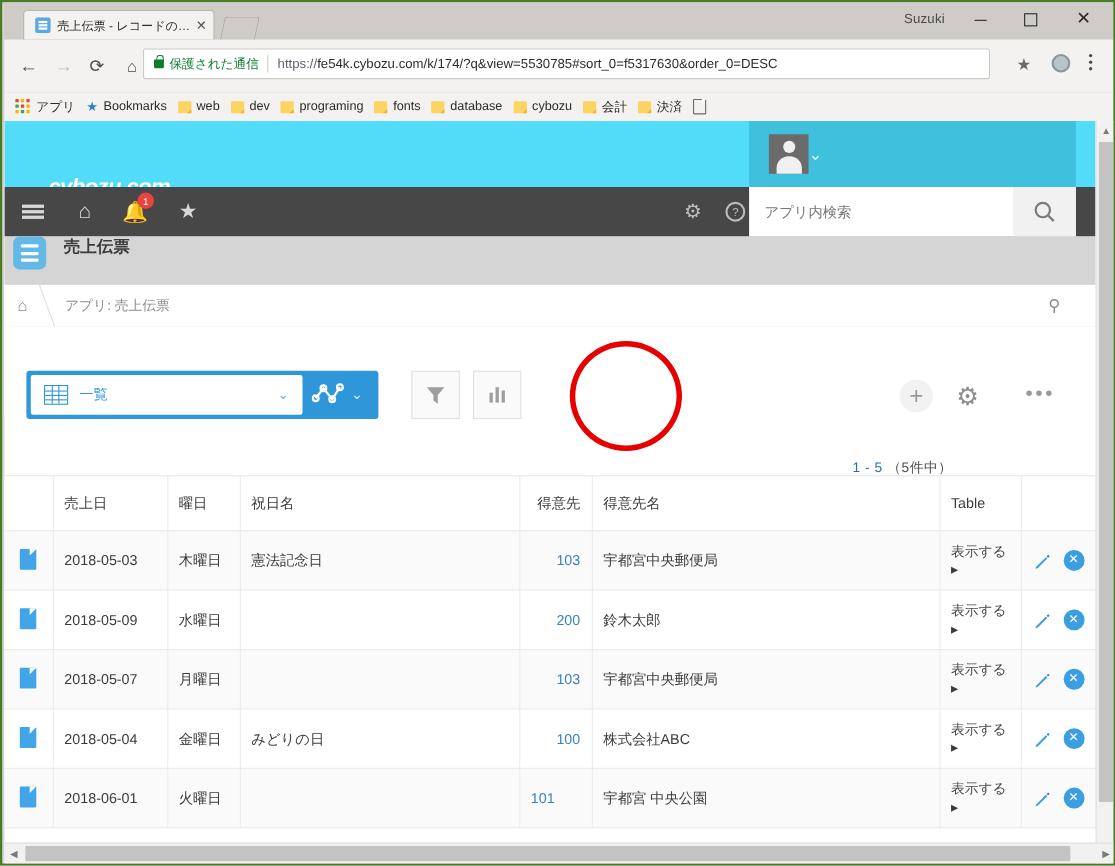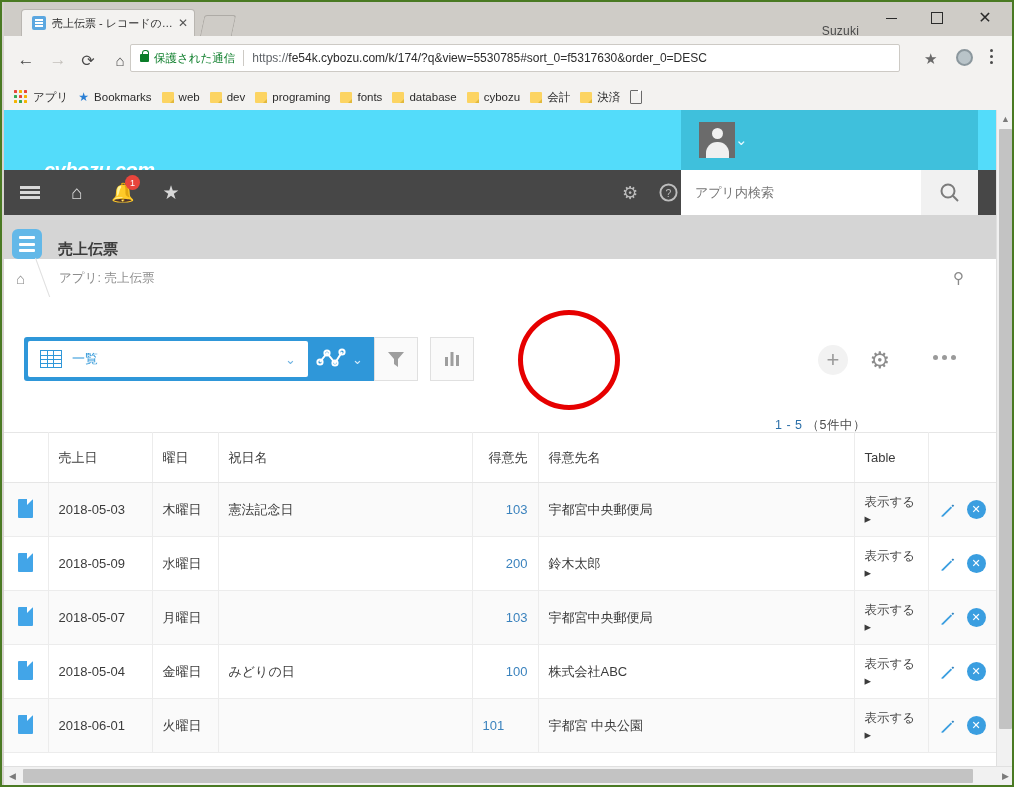--- a/index.html
+++ b/index.html
@@ -6,21 +6,21 @@
   body{
     width:1014px;height:787px;overflow:hidden;
     font-family:"Liberation Sans","DejaVu Sans",sans-serif;
     background:#ffffff;
     -webkit-font-smoothing:antialiased;
   }
   .app{position:relative;width:1014px;height:787px;box-sizing:border-box;border:2px solid #4a7a23;background:#d6d3ce;overflow:hidden;}
 
   
   .titlebar{position:absolute;left:2px;top:0;width:1010px;height:34px;background:#cfccc7;}
-  .winlabel{position:absolute;right:155px;top:22px;font-size:12px;color:#4a4a4a;letter-spacing:.2px;}
+  .winlabel{position:absolute;right:155px;top:8px;font-size:12px;color:#4a4a4a;letter-spacing:.2px;}
   .wbtn{position:absolute;top:0;width:46px;height:32px;display:flex;align-items:center;justify-content:center;font-size:13px;color:#2b2b2b;}
   .wbtn.min{right:100px;}
   .wbtn.max{right:54px;}
   .wbtn.close{right:6px;}
   .wbtn .bar{width:11px;height:1px;background:#2b2b2b;}
   .wbtn .sq{width:10px;height:10px;border:1px solid #2b2b2b;}
   .wbtn .x{font-size:16px;line-height:16px;font-weight:300;}
 
   .tabstrip{position:absolute;left:2px;top:8px;height:26px;}
   .tab{position:absolute;left:16px;top:0;height:26px;background:#f3f2f0;border-top-left-radius:3px;border-top-right-radius:3px;
@@ -80,38 +80,38 @@
   .kbell{left:104px;width:30px;font-size:19px;}
   .badge{position:absolute;left:17px;top:5px;min-width:15px;height:15px;border-radius:50%;background:#e8453c;color:#fff;font-size:9px;
          display:flex;align-items:center;justify-content:center;box-sizing:border-box;padding:0 3px;}
   .kstar{left:152px;width:30px;font-size:19px;}
   .kgear{left:612px;width:28px;font-size:18px;color:#bdbdbd;}
   .khelp{left:650px;width:28px;font-size:18px;color:#bdbdbd;}
   .ksearch{position:absolute;right:18px;top:0;width:297px;height:45px;background:#fff;display:flex;align-items:center;box-sizing:border-box;}
   .ksearch input{border:none;outline:none;flex:1 1 auto;font-size:13px;color:#333;padding-left:14px;background:transparent;font-family:"Liberation Sans",sans-serif;}
   .ksearch-btn{width:57px;height:45px;background:#f1f1f1;display:flex;align-items:center;justify-content:center;flex:0 0 auto;}
 
-  .apptitlebar{position:absolute;left:0;top:105px;width:992px;height:44px;background:#d5d5d5;display:flex;align-items:flex-end;}
+  .apptitlebar{position:absolute;left:0;top:105px;width:992px;height:44px;background:#d5d5d5;display:flex;align-items:flex-start;}
   .appicon{width:30px;height:30px;border-radius:6px;background:#63b8e8;margin-left:8px;position:relative;flex:0 0 auto;}
   .appicon i{position:absolute;left:7px;width:16px;height:3px;background:#fff;border-radius:1px;}
   .appicon i:nth-child(1){top:7px;}
   .appicon i:nth-child(2){top:13.5px;}
   .appicon i:nth-child(3){top:20px;}
   .apptitle{font-size:15px;font-weight:bold;color:#3b3b3b;margin-left:16px;}
 
   .crumbbar{position:absolute;left:0;top:149px;width:992px;height:38px;background:#fff;border-bottom:1px solid #e4e4e4;display:flex;align-items:center;}
   .crumb-home{font-size:15px;color:#8a8a8a;margin-left:12px;}
   .crumb-sep{width:16px;height:38px;position:relative;margin-left:8px;}
   .crumb-sep:after{content:"";position:absolute;left:2px;top:-1px;width:1px;height:46px;background:#e0e0e0;transform:rotate(-20deg);transform-origin:top;}
   .crumb-txt{font-size:12.5px;color:#8d8d8d;margin-left:10px;}
   .pin{position:absolute;right:32px;top:10px;color:#8a8a8a;font-size:15px;}
 
   .actionbar{position:absolute;left:0;top:187px;width:992px;height:82px;background:#fff;}
   .viewsel{position:absolute;left:20px;top:40px;height:44px;background:#2F97D9;border-radius:3px;display:flex;align-items:center;padding:4px;box-sizing:border-box;}
-  .viewsel-box{width:280px;height:36px;background:#fff;border-radius:2px;display:flex;align-items:center;box-sizing:border-box;}
+  .viewsel-box{width:247px;height:36px;background:#fff;border-radius:2px;display:flex;align-items:center;box-sizing:border-box;}
   .grid-ico{width:22px;height:18px;margin-left:12px;border:1.5px solid #2F97D9;box-sizing:border-box;position:relative;flex:0 0 auto;}
   .grid-ico:before{content:"";position:absolute;left:0;top:4px;width:100%;height:1px;background:#2F97D9;box-shadow:0 4px 0 #2F97D9,0 8px 0 #2F97D9;}
   .grid-ico:after{content:"";position:absolute;top:0;left:6px;width:1px;height:100%;background:#2F97D9;box-shadow:6px 0 0 #2F97D9;}
   .viewsel-label{font-size:13px;color:#2F97D9;margin-left:10px;flex:1 1 auto;}
   .viewsel-caret{color:#6eb3e2;font-size:13px;margin-right:12px;}
   .chart-ico{width:46px;display:flex;align-items:center;justify-content:center;}
   .chart-caret{color:#d6ecfa;font-size:13px;margin-right:10px;margin-left:-2px;}
 
   .sqbtn{position:absolute;top:40px;width:44px;height:44px;background:#fafafa;border:1px solid #e0e0e0;box-sizing:border-box;display:flex;align-items:center;justify-content:center;}
   #btn-filter{left:370px;}

